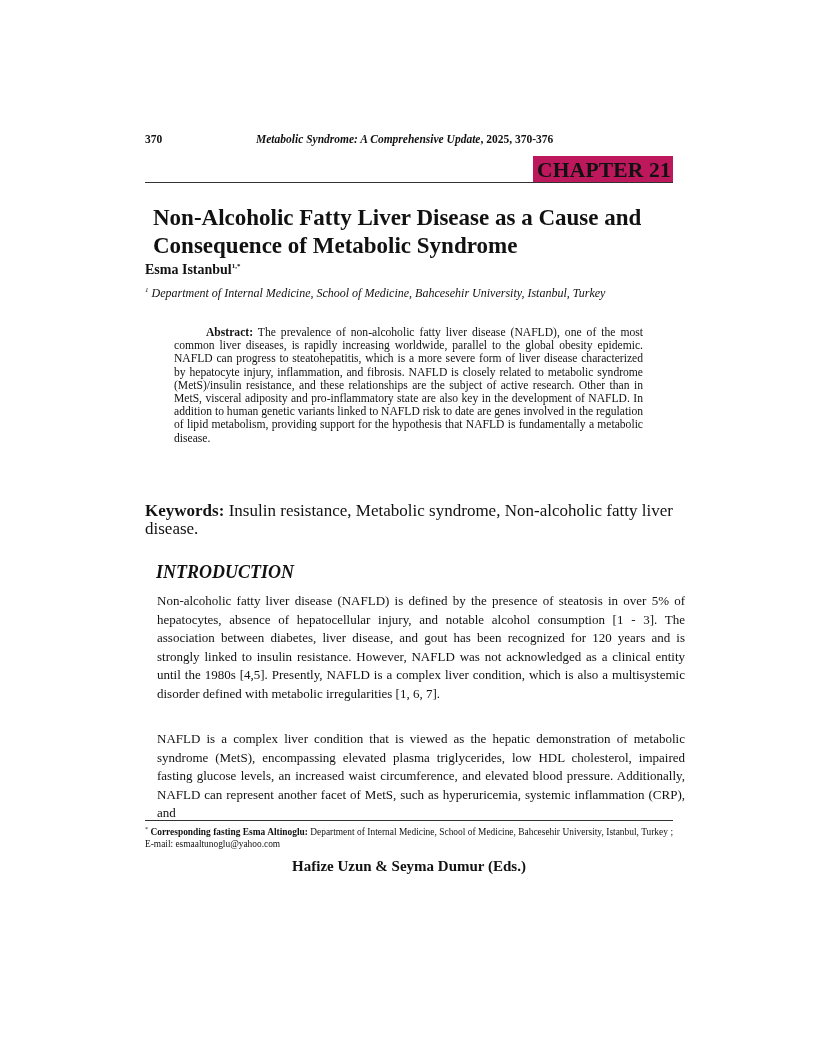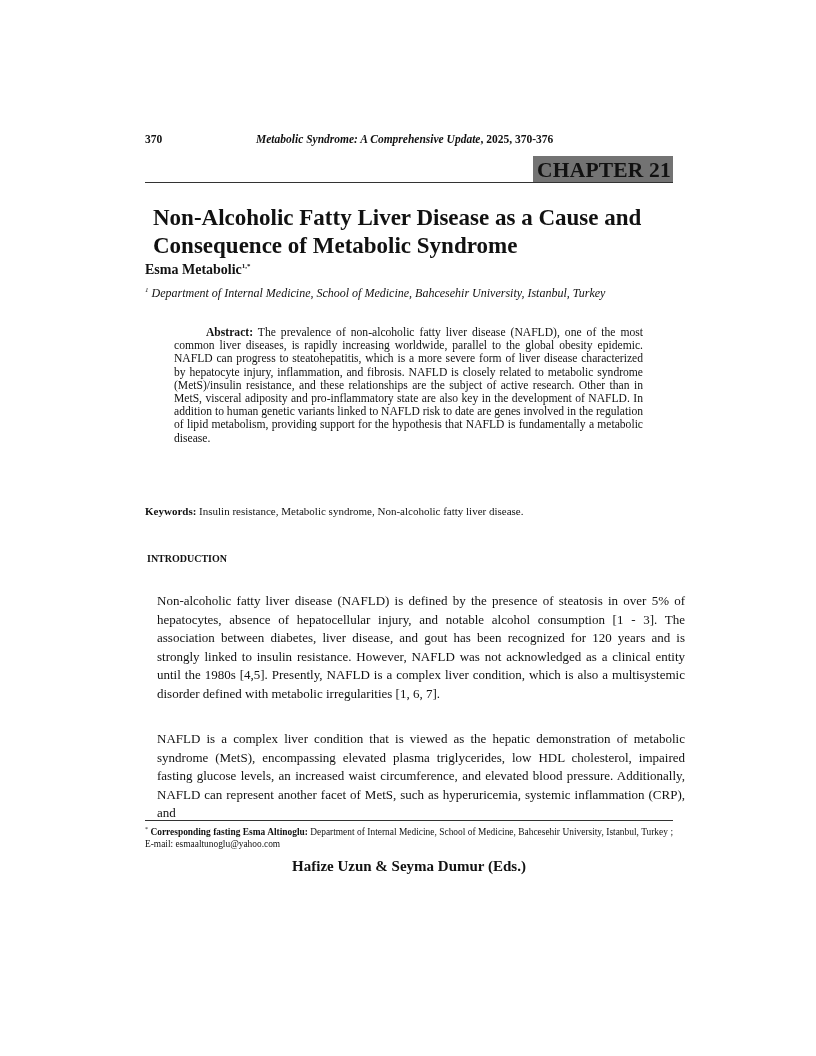--- a/index.html
+++ b/index.html
@@ -1,35 +1,35 @@
 <!DOCTYPE html>
 <html><head>
 <meta charset="utf-8">
 <style>
   html, body { margin: 0; padding: 0; background: #ffffff; }
   body { width: 816px; height: 1056px; position: relative; overflow: hidden;
          font-family: "Liberation Serif", serif; color: #111; }
   .page-header { position: absolute; left: 145px; top: 133px; width: 528px; height: 16px; font-size: 11.5px; font-weight: bold; }
   .page-number { position: absolute; left: 0; top: 0; }
   .running-title { position: absolute; left: 111px; top: 0; font-style: italic; }
-  .chapter-box { position: absolute; right: 143px; top: 156px; background: #737373; padding: 1px 2px 0 4px;
+  .chapter-box { position: absolute; right: 143px; top: 156px; background: #be185d; padding: 1px 2px 0 4px;
                  font-size: 21.5px; font-weight: bold; letter-spacing: 0.2px; line-height: 26px; }
   .header-rule { position: absolute; left: 145px; top: 182px; width: 528px; height: 1px; background: #333; }
   .chapter-title { position: absolute; left: 145px; top: 196px; width: 530px; font-size: 23px; font-weight: bold;
                    line-height: 28px; margin: 8px; text-align: justify; text-align-last: left; }
   .author { position: absolute; left: 145px; top: 262px; font-size: 14px; font-weight: bold; }
   .author sup { font-size: 7px; vertical-align: 6px; font-weight: bold; }
   .affiliation { position: absolute; left: 145px; top: 286px; font-size: 12px; font-style: italic; }
   .affiliation sup { font-size: 7px; vertical-align: 5px; }
   .abstract { position: absolute; left: 174px; top: 326px; width: 469px; font-size: 11.6px; line-height: 13.2px;
               text-align: justify; margin: 0; }
   .abstract b { font-weight: bold; margin-left: 32px; }
-  .keywords { position: absolute; left: 145px; top: 502px; width: 528px; font-size: 11px; line-height: 18px;
+  .keywords { position: absolute; left: 145px; top: 502px; width: 528px; font-size: 17px; line-height: 18px;
               text-align: justify; margin: 0; }
-  .section-heading { position: absolute; left: 145px; top: 551px; font-size: 10px; font-weight: bold; margin: 2px; }
+  .section-heading { position: absolute; left: 145px; top: 551px; font-size: 18px; font-weight: bold; margin: 11px; font-style: italic; }
   .body-para { position: absolute; left: 145px; width: 528px; font-size: 13px; line-height: 18.6px;
                text-align: justify; margin: 12px; }
   #para1 { top: 580px; }
   #para2 { top: 718px; }
   .footnote-rule { position: absolute; left: 145px; top: 820px; width: 528px; height: 1px; background: #333; }
   .footnote { position: absolute; left: 145px; top: 823px; width: 528px; font-size: 9.4px; line-height: 12.3px;
               text-align: justify; margin: 0; }
   .footnote sup { font-size: 6px; vertical-align: 4px; }
   .publisher { position: absolute; left: 145px; top: 860px; width: 528px; text-align: center; font-size: 15px;
                font-weight: bold; line-height: 12.4px; }
@@ -44,21 +44,21 @@
 
 <div class="chapter-box">CHAPTER 21</div>
 <div class="header-rule"></div>
 
 <h1 class="chapter-title">
   <span>Non-Alcoholic Fatty Liver Disease as a Cause and</span><br>
   <span>Consequence of Metabolic Syndrome</span>
 </h1>
 
 <div class="author">
-  <span>Esma Metabolic</span><sup>1,*</sup>
+  <span>Esma Istanbul</span><sup>1,*</sup>
 </div>
 
 <div class="affiliation">
   <sup>1</sup><span> Department of Internal Medicine, School of Medicine, Bahcesehir University, Istanbul, Turkey</span>
 </div>
 
 <p class="abstract">
   <b>Abstract:</b><span> The prevalence of non-alcoholic fatty liver disease (NAFLD), one of the most common liver diseases, is rapidly increasing worldwide, parallel to the global obesity epidemic. NAFLD can progress to steatohepatitis, which is a more severe form of liver disease characterized by hepatocyte injury, inflammation, and fibrosis. NAFLD is closely related to metabolic syndrome (MetS)/insulin resistance, and these relationships are the subject of active research. Other than in MetS, visceral adiposity and pro-inflammatory state are also key in the development of NAFLD. In addition to human genetic variants linked to NAFLD risk to date are genes involved in the regulation of lipid metabolism, providing support for the hypothesis that NAFLD is fundamentally a metabolic disease.</span>
 </p>
 

